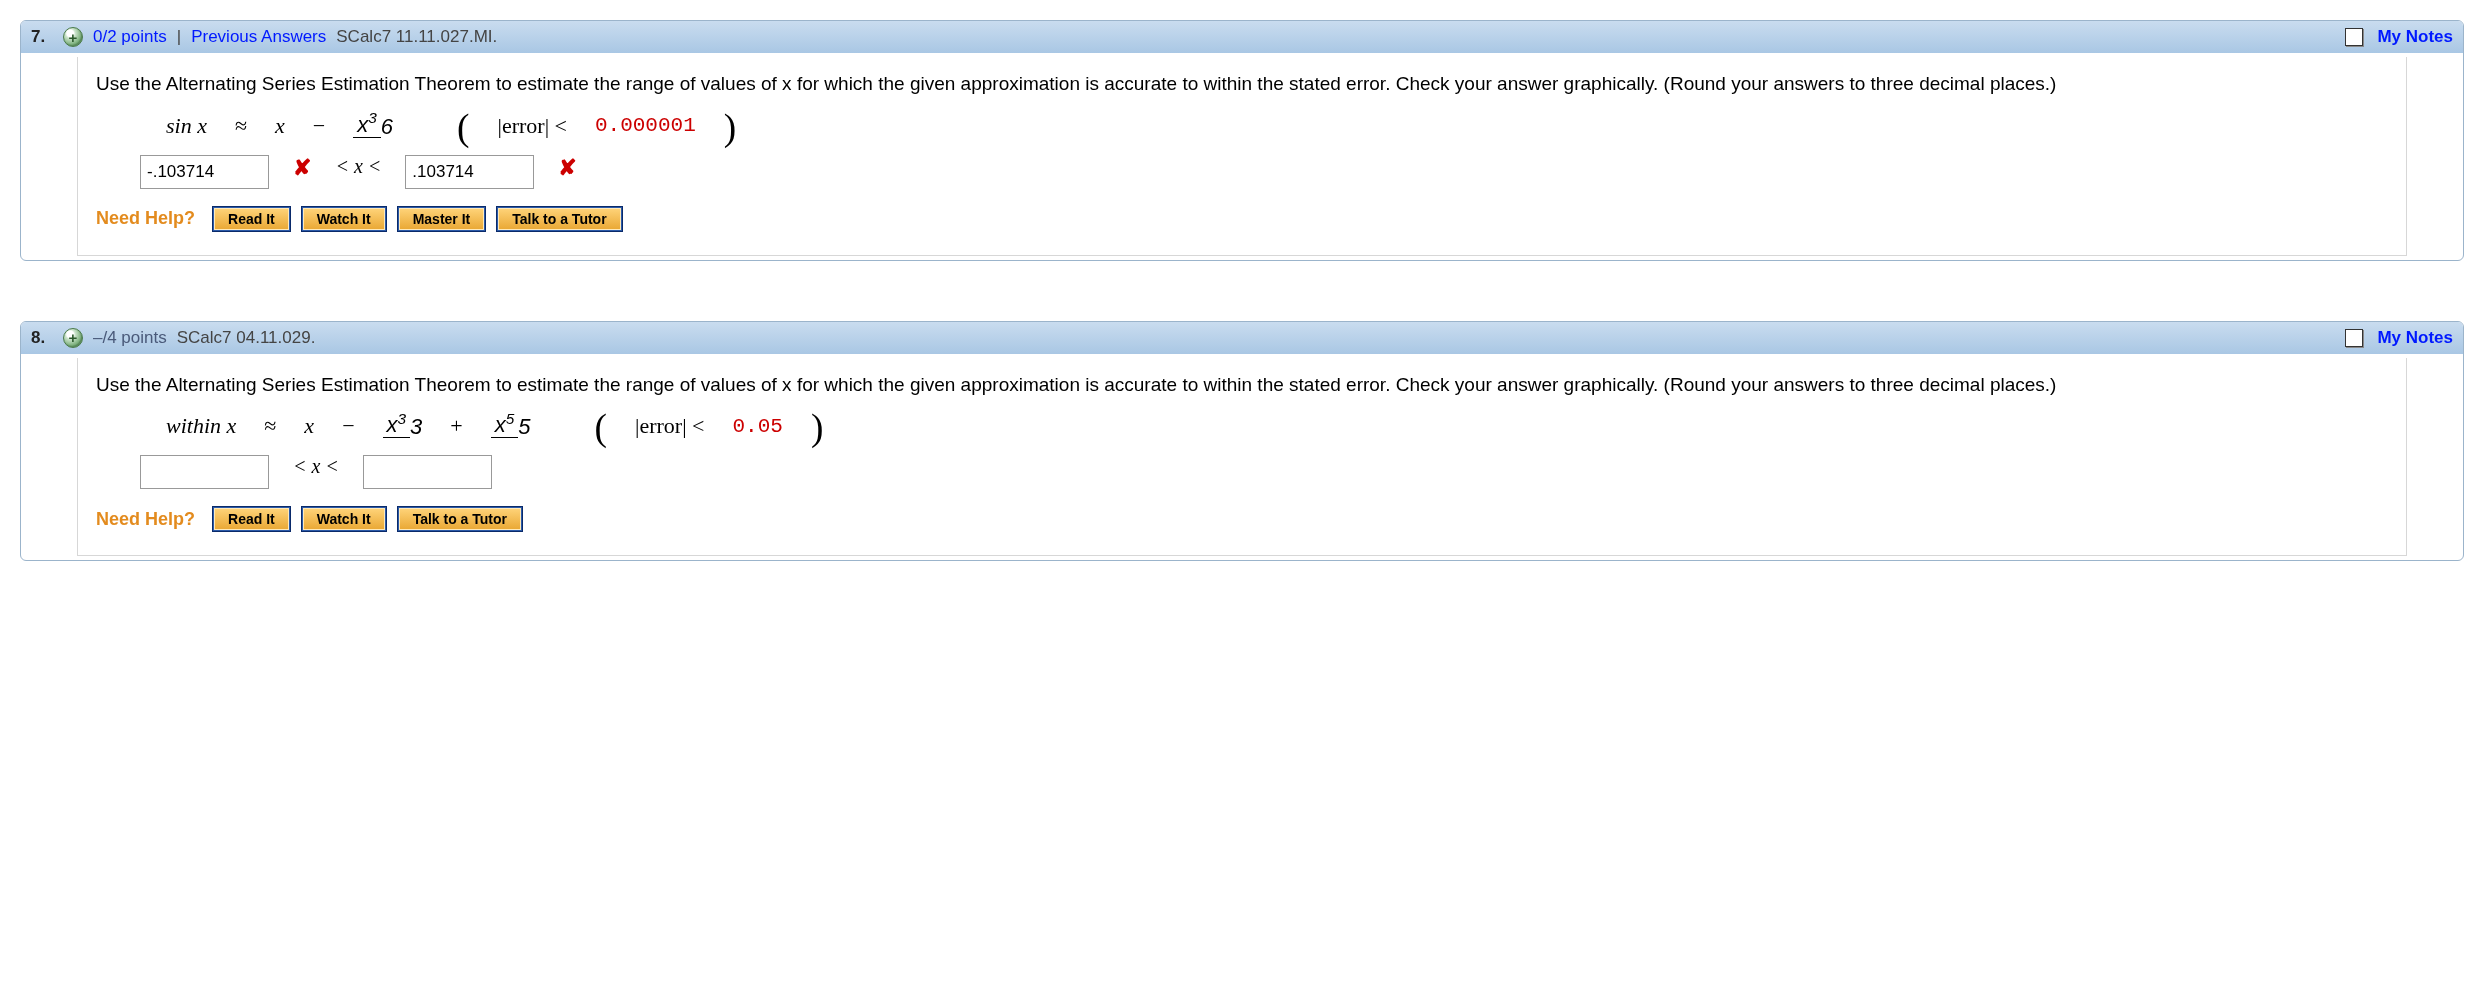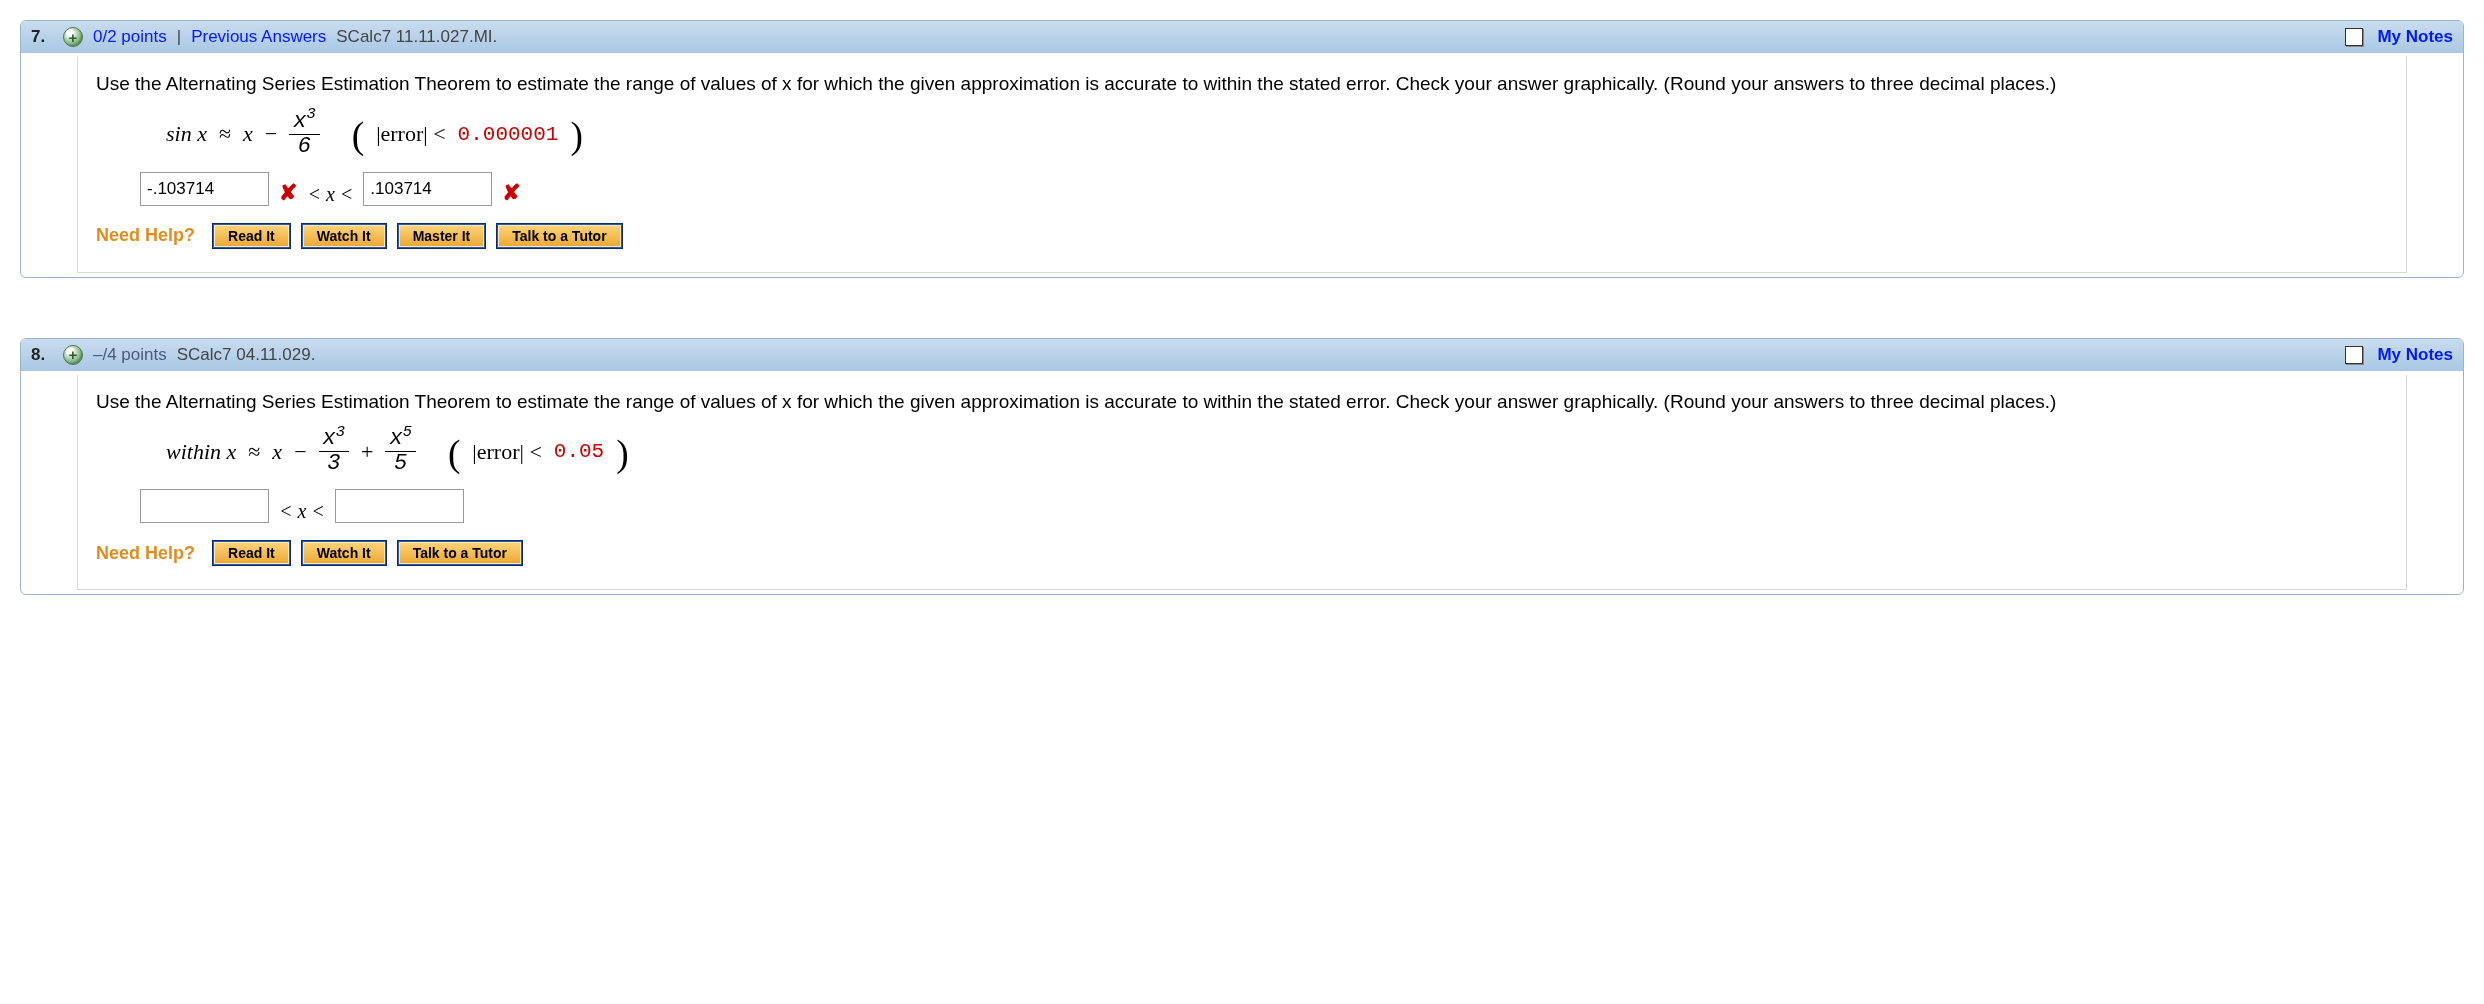--- a/index.html
+++ b/index.html
@@ -45,29 +45,29 @@
   }
   .mynotes { color:#0019ff; font-weight:bold; cursor:pointer; margin-left:4px;}
   .qbody {
     padding: 14px 18px 24px 18px;
     margin: 4px 56px;
     border:1px solid #d7d7d7;
     border-top:none;
     background:#fff;
   }
   .instr { font-family: Verdana, Geneva, sans-serif; font-size:19px; line-height:1.35; }
-  .formula-row { margin: 14px 0 14px 70px; display:flex; align-items:center; gap:12px; font-size:22px; }
+  .formula-row { margin: 14px 0 14px 70px; display:flex; align-items:center; gap:28px; font-size:22px; }
   .ital { font-style: italic; font-family: 'Times New Roman', serif;}
-  .frac { display:inline-flex; flex-direction:column; align-items:center; line-height:1; font-style:italic; font-family:Liberation Mono, monospace;}
+  .frac { display:inline-flex; align-items:flex-end; line-height:1; font-style:italic; font-family:Liberation Sans, sans-serif;}
   .frac .num { border-bottom:1.3px solid #000; padding:0 4px 1px;}
   .frac .den { padding-top:1px;}
   .sup { font-size:0.7em; position:relative; top:-0.55em;}
   .paren { font-size:1.7em; font-family:'Times New Roman',serif; line-height:0.8; position:relative; top:2px;}
   .errnum { color:#c00; font-family:'Courier New',monospace; font-size:21px;}
-  .answer-row { display:flex; align-items:flex-end; gap:10px; margin:6px 0 18px 0;padding-left:44px; }
+  .answer-row { display:flex; align-items:flex-start; gap:24px; margin:6px 0 18px 0;padding-left:44px; }
   input.ans {
     width:115px; height:28px; font-size:17px; padding:2px 6px;
     border:1px solid #999; font-family: Arial;
   }
   .wrong {
     color:#c00; font-weight:bold; font-size:22px;
     font-family: Arial; 
   }
   .wrong::before { content:"✘"; }
   .midtext { font-style: italic; font-family:'Times New Roman',serif; font-size:20px; }

